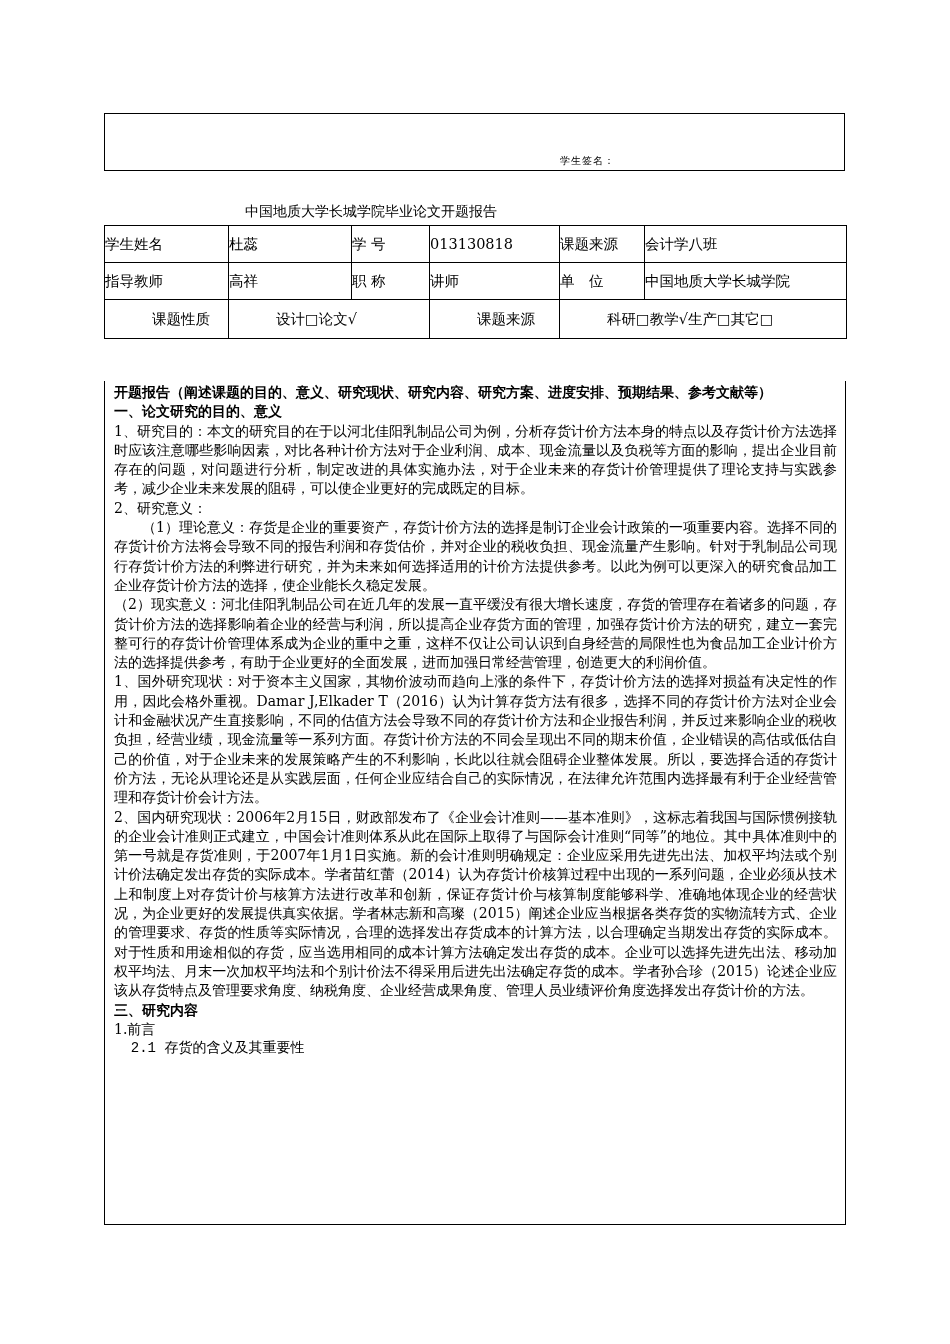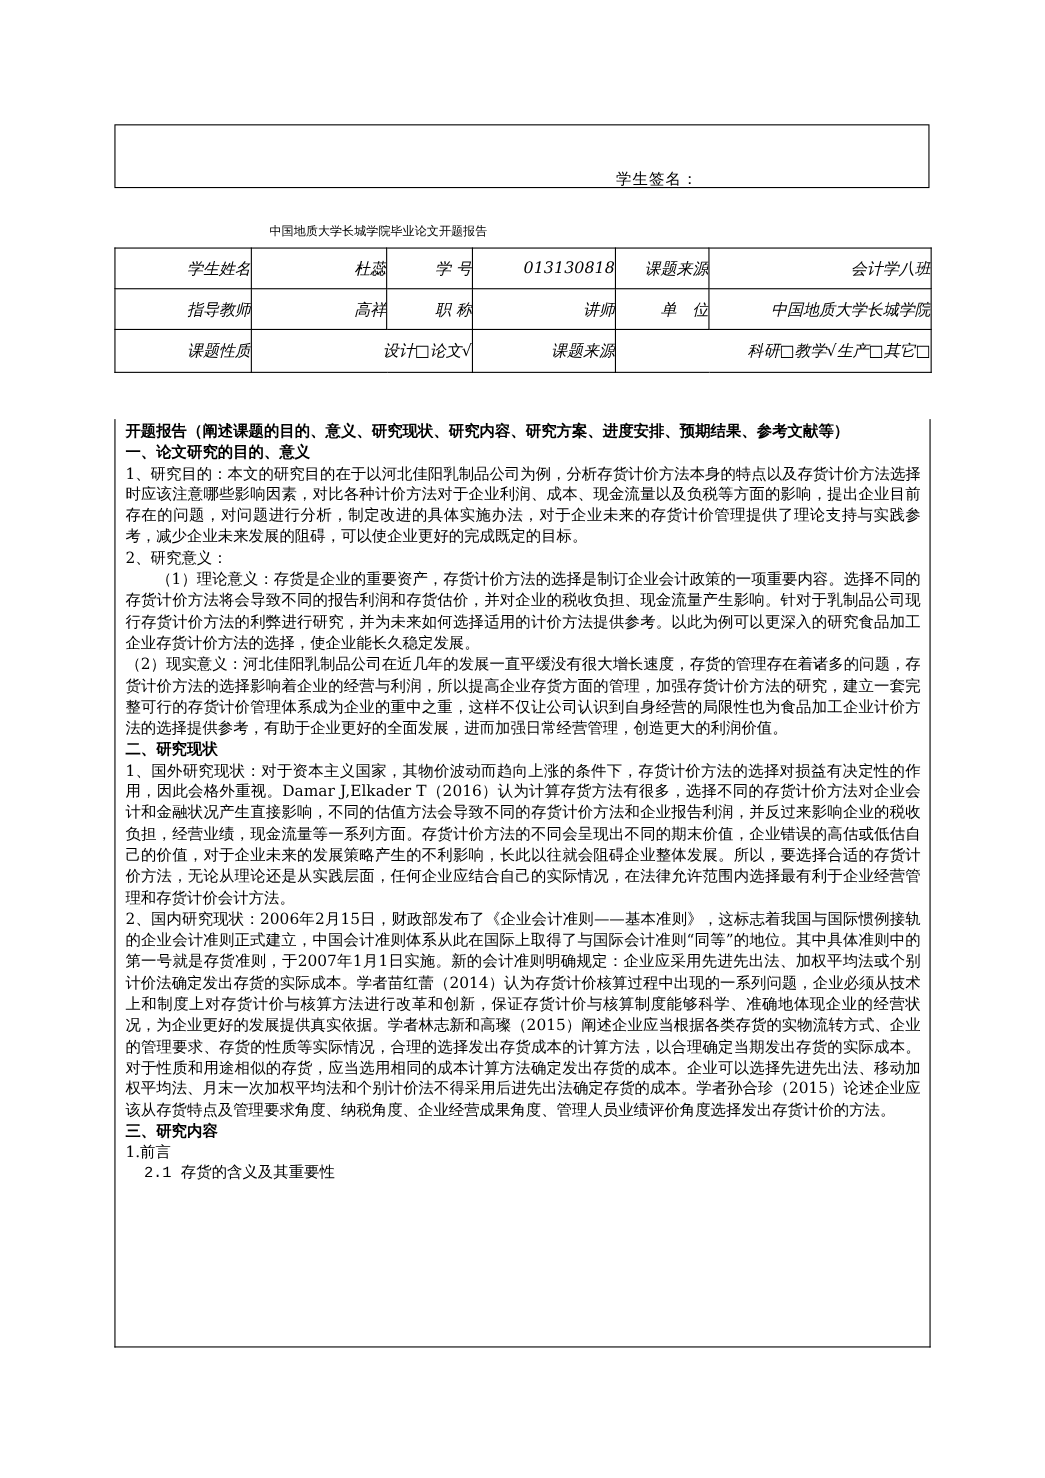--- a/index.html
+++ b/index.html
@@ -1,28 +1,28 @@
 <!DOCTYPE html>
 <html><head>
 <meta charset="utf-8">
 <style>
   html, body { margin: 0; padding: 0; background: #ffffff; }
   body { width: 950px; height: 1344px; position: relative; overflow: hidden;
          font-family: "DejaVu Serif", "Liberation Serif", serif; color: #000; }
   .sign-box { position: absolute; left: 104px; top: 113px; width: 741px; height: 58px;
               border: 1px solid #000; box-sizing: border-box; }
-  .sign-label { position: absolute; left: 455px; top: 40px; font-size: 14px; letter-spacing: 1px; }
-  .caption { position: absolute; left: 245px; top: 203px; font-size: 11px;
+  .sign-label { position: absolute; left: 455px; top: 40px; font-size: 10px; letter-spacing: 1px; }
+  .caption { position: absolute; left: 245px; top: 203px; font-size: 14px;
              font-family: "DejaVu Sans", "Liberation Sans", sans-serif; }
   table.info { position: absolute; left: 104px; top: 225px; width: 742px;
                border-collapse: collapse; table-layout: fixed; }
-  table.info td { border: 1px solid #000; text-align: right; vertical-align: middle;
-                  font-size: 14.5px; padding: 0; white-space: nowrap; overflow: hidden; font-style: italic; }
+  table.info td { border: 1px solid #000; text-align: left; vertical-align: middle;
+                  font-size: 14.5px; padding: 0; white-space: nowrap; overflow: hidden; }
   table.info tr.r1 td, table.info tr.r2 td { height: 36px; }
-  table.info tr.r3 td { height: 38px; }
+  table.info tr.r3 td { height: 38px; padding-left: 47px; }
   table.info tr.r4 td { height: 42px; }
   .body-cell { position: absolute; left: 104px; top: 381px; width: 742px; height: 844px;
                border: 1px solid #000; border-top: none; box-sizing: border-box;
                padding: 2px 8px 16px 9px; font-size: 14px; line-height: 19.3px; }
   .body-cell p { margin: 0; text-align: justify; text-align-last: left; }
   .bold { font-weight: bold; font-family: "DejaVu Sans", "Liberation Sans", sans-serif; font-size: 14px; }
   .indent2 { text-indent: 2em; }
   .sub { padding-left: 1.2em; font-family: Liberation Mono, monospace; }
 </style>
 </head>
@@ -69,19 +69,18 @@
 </tbody>
   </table>
 
 <div class="body-cell">
   <p class="bold">开题报告（阐述课题的目的、意义、研究现状、研究内容、研究方案、进度安排、预期结果、参考文献等）</p>
   <p class="bold">一、论文研究的目的、意义</p>
   <p>1、研究目的：本文的研究目的在于以河北佳阳乳制品公司为例，分析存货计价方法本身的特点以及存货计价方法选择时应该注意哪些影响因素，对比各种计价方法对于企业利润、成本、现金流量以及负税等方面的影响，提出企业目前存在的问题，对问题进行分析，制定改进的具体实施办法，对于企业未来的存货计价管理提供了理论支持与实践参考，减少企业未来发展的阻碍，可以使企业更好的完成既定的目标。</p>
   <p>2、研究意义：</p>
   <p class="indent2">（1）理论意义：存货是企业的重要资产，存货计价方法的选择是制订企业会计政策的一项重要内容。选择不同的存货计价方法将会导致不同的报告利润和存货估价，并对企业的税收负担、现金流量产生影响。针对于乳制品公司现行存货计价方法的利弊进行研究，并为未来如何选择适用的计价方法提供参考。以此为例可以更深入的研究食品加工企业存货计价方法的选择，使企业能长久稳定发展。</p>
   <p>（2）现实意义：河北佳阳乳制品公司在近几年的发展一直平缓没有很大增长速度，存货的管理存在着诸多的问题，存货计价方法的选择影响着企业的经营与利润，所以提高企业存货方面的管理，加强存货计价方法的研究，建立一套完整可行的存货计价管理体系成为企业的重中之重，这样不仅让公司认识到自身经营的局限性也为食品加工企业计价方法的选择提供参考，有助于企业更好的全面发展，进而加强日常经营管理，创造更大的利润价值。</p>
-  <p class="bold">二、研究现状</p>
   <p>1、国外研究现状：对于资本主义国家，其物价波动而趋向上涨的条件下，存货计价方法的选择对损益有决定性的作用，因此会格外重视。Damar J,Elkader T（2016）认为计算存货方法有很多，选择不同的存货计价方法对企业会计和金融状况产生直接影响，不同的估值方法会导致不同的存货计价方法和企业报告利润，并反过来影响企业的税收负担，经营业绩，现金流量等一系列方面。存货计价方法的不同会呈现出不同的期末价值，企业错误的高估或低估自己的价值，对于企业未来的发展策略产生的不利影响，长此以往就会阻碍企业整体发展。所以，要选择合适的存货计价方法，无论从理论还是从实践层面，任何企业应结合自己的实际情况，在法律允许范围内选择最有利于企业经营管理和存货计价会计方法。</p>
   <p>2、国内研究现状：2006年2月15日，财政部发布了《企业会计准则——基本准则》，这标志着我国与国际惯例接轨的企业会计准则正式建立，中国会计准则体系从此在国际上取得了与国际会计准则“同等”的地位。其中具体准则中的第一号就是存货准则，于2007年1月1日实施。新的会计准则明确规定：企业应采用先进先出法、加权平均法或个别计价法确定发出存货的实际成本。学者苗红蕾（2014）认为存货计价核算过程中出现的一系列问题，企业必须从技术上和制度上对存货计价与核算方法进行改革和创新，保证存货计价与核算制度能够科学、准确地体现企业的经营状况，为企业更好的发展提供真实依据。学者林志新和高璨（2015）阐述企业应当根据各类存货的实物流转方式、企业的管理要求、存货的性质等实际情况，合理的选择发出存货成本的计算方法，以合理确定当期发出存货的实际成本。对于性质和用途相似的存货，应当选用相同的成本计算方法确定发出存货的成本。企业可以选择先进先出法、移动加权平均法、月末一次加权平均法和个别计价法不得采用后进先出法确定存货的成本。学者孙合珍（2015）论述企业应该从存货特点及管理要求角度、纳税角度、企业经营成果角度、管理人员业绩评价角度选择发出存货计价的方法。</p>
   <p class="bold">三、研究内容</p>
   <p>1.前言</p>
   <p class="sub">2.1 存货的含义及其重要性</p>
 </div>
 
 </body></html>

